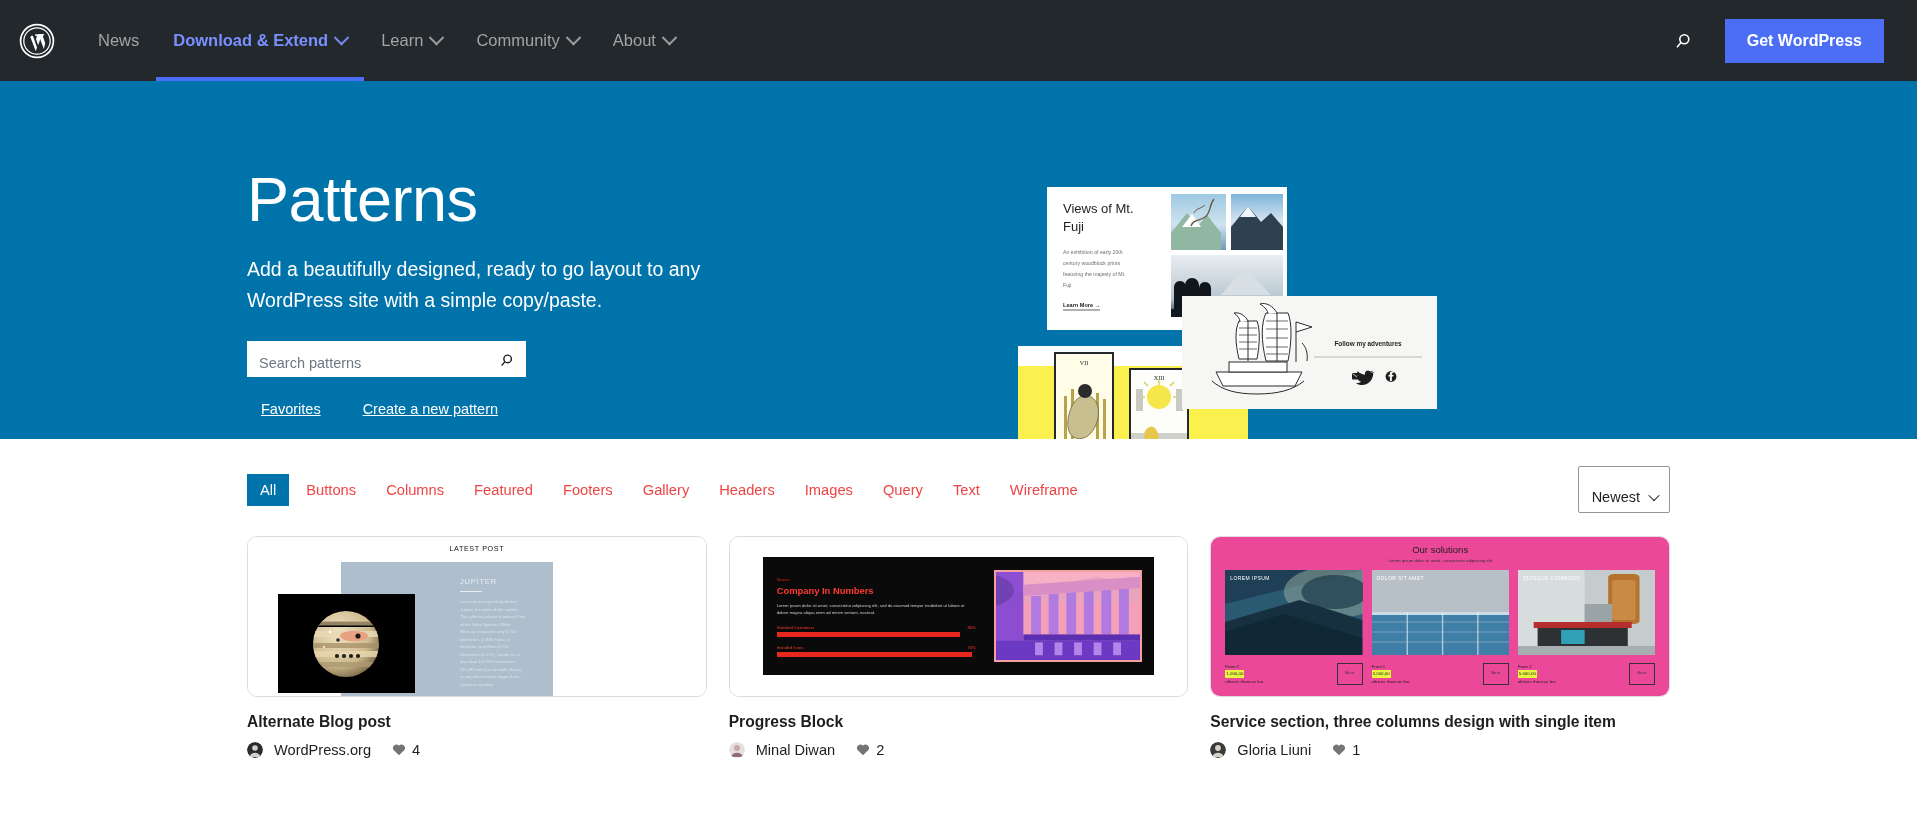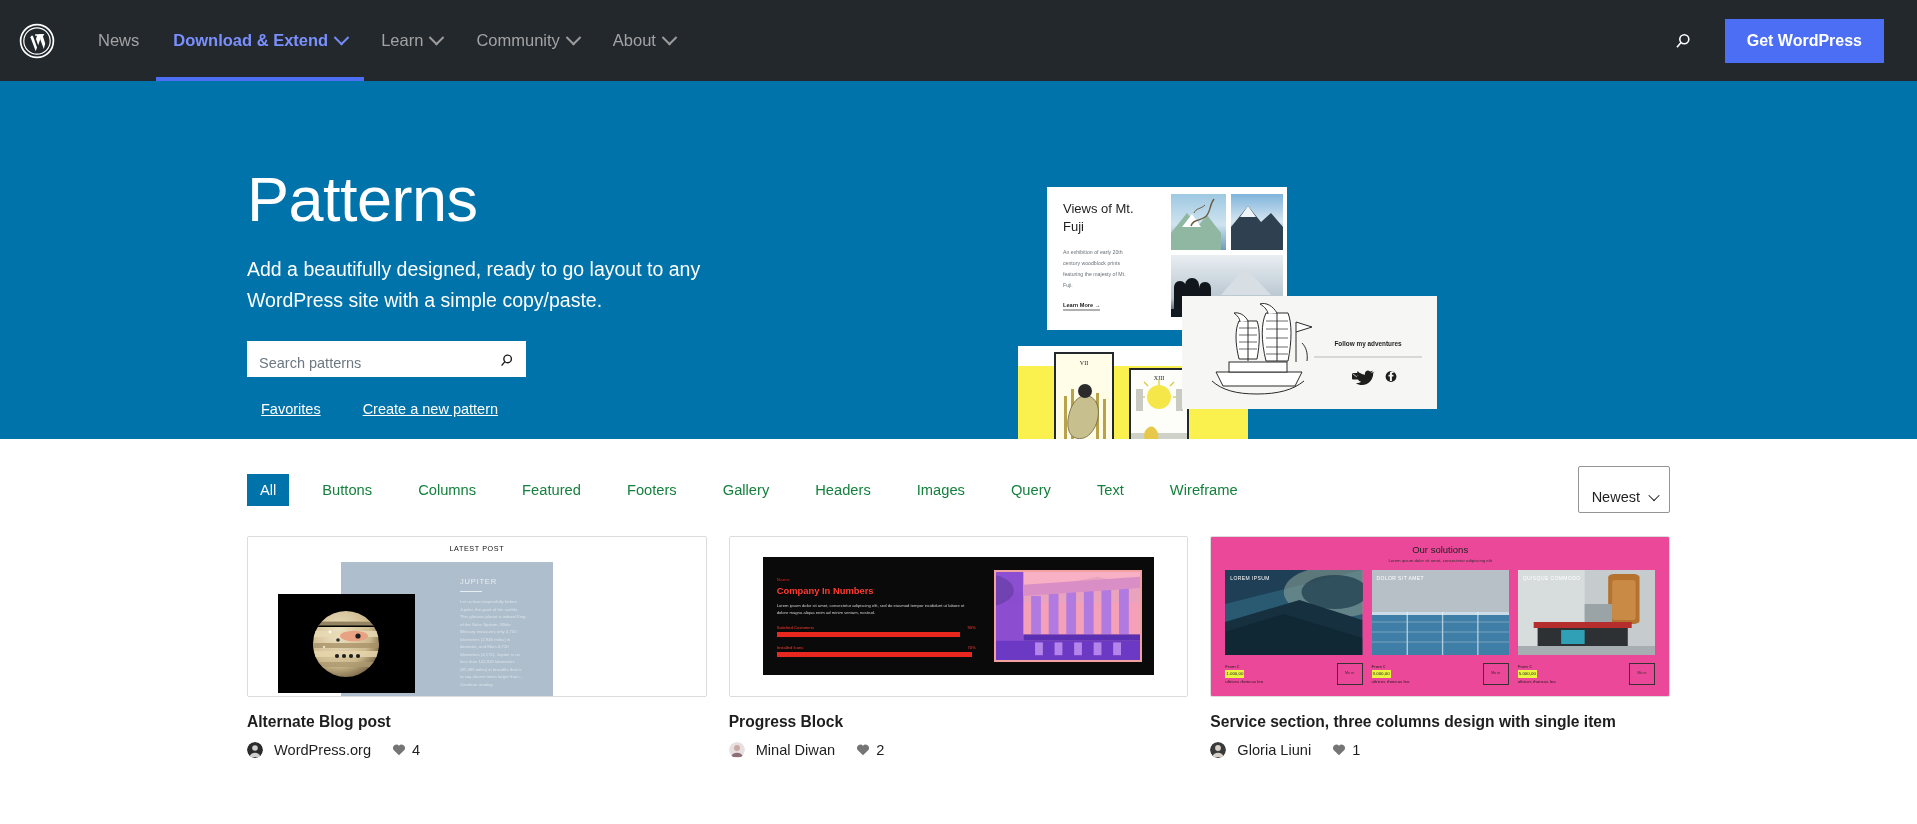--- a/index.html
+++ b/index.html
@@ -149,25 +149,25 @@
   .content {
     width: 1441px;
     margin: 0 auto;
     padding: 0 9px;
   }
   .filterbar {
     display: flex;
     align-items: center;
     padding-top: 27px;
   }
-  .chips { display: flex; gap: 20px; flex-wrap: nowrap; }
+  .chips { display: flex; gap: 4px; flex-wrap: nowrap; }
   .chip {
     font-size: 14.7px;
     padding: 8px 13px;
-    color: #15803d;
+    color: #ef4444;
     cursor: pointer;
     white-space: nowrap;
     background: transparent;
     border: none;
     font-family: "Liberation Sans", sans-serif;
   }
   .chip.active { background: #0073aa; color: #fff; }
   .sort-select {
     margin-left: auto;
     display: flex;
@@ -191,21 +191,21 @@
   
   .grid {
     display: grid;
     grid-template-columns: repeat(3, 1fr);
     gap: 22px;
     margin-top: 23px;
   }
   .card { display: flex; flex-direction: column; cursor: pointer; }
   .card-preview {
     border: 1px solid #dcdcde;
-    border-radius: 2px;
+    border-radius: 10px;
     height: 161px;
     overflow: hidden;
     background: #fff;
     position: relative;
   }
   .card-title {
     margin-top: 15px;
     font-size: 15.6px;
     font-weight: bold;
     line-height: 1.33;

